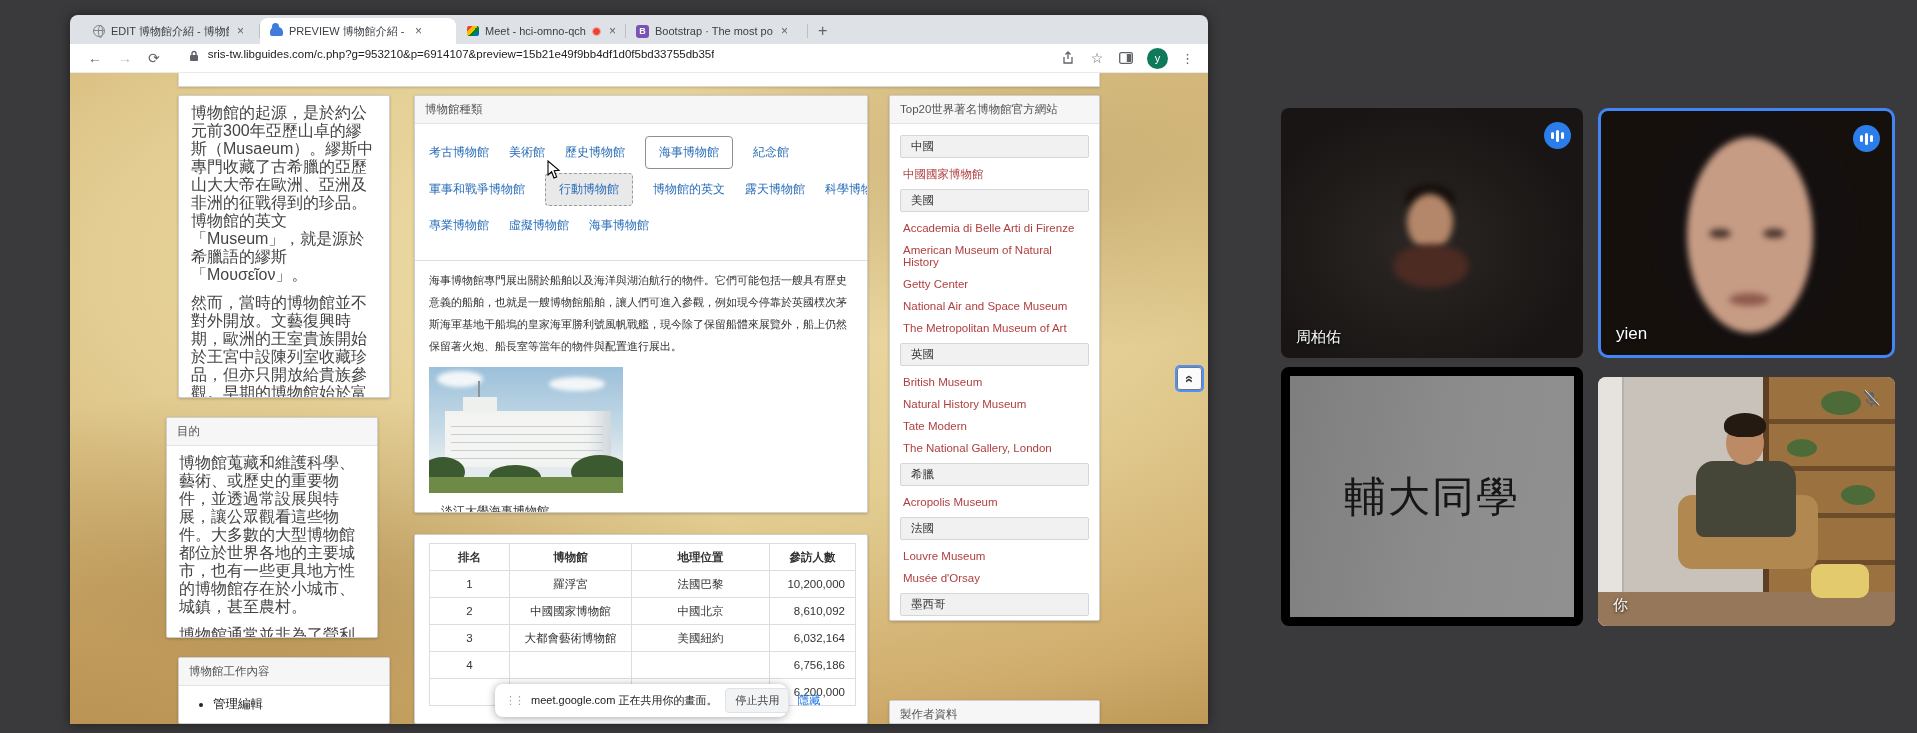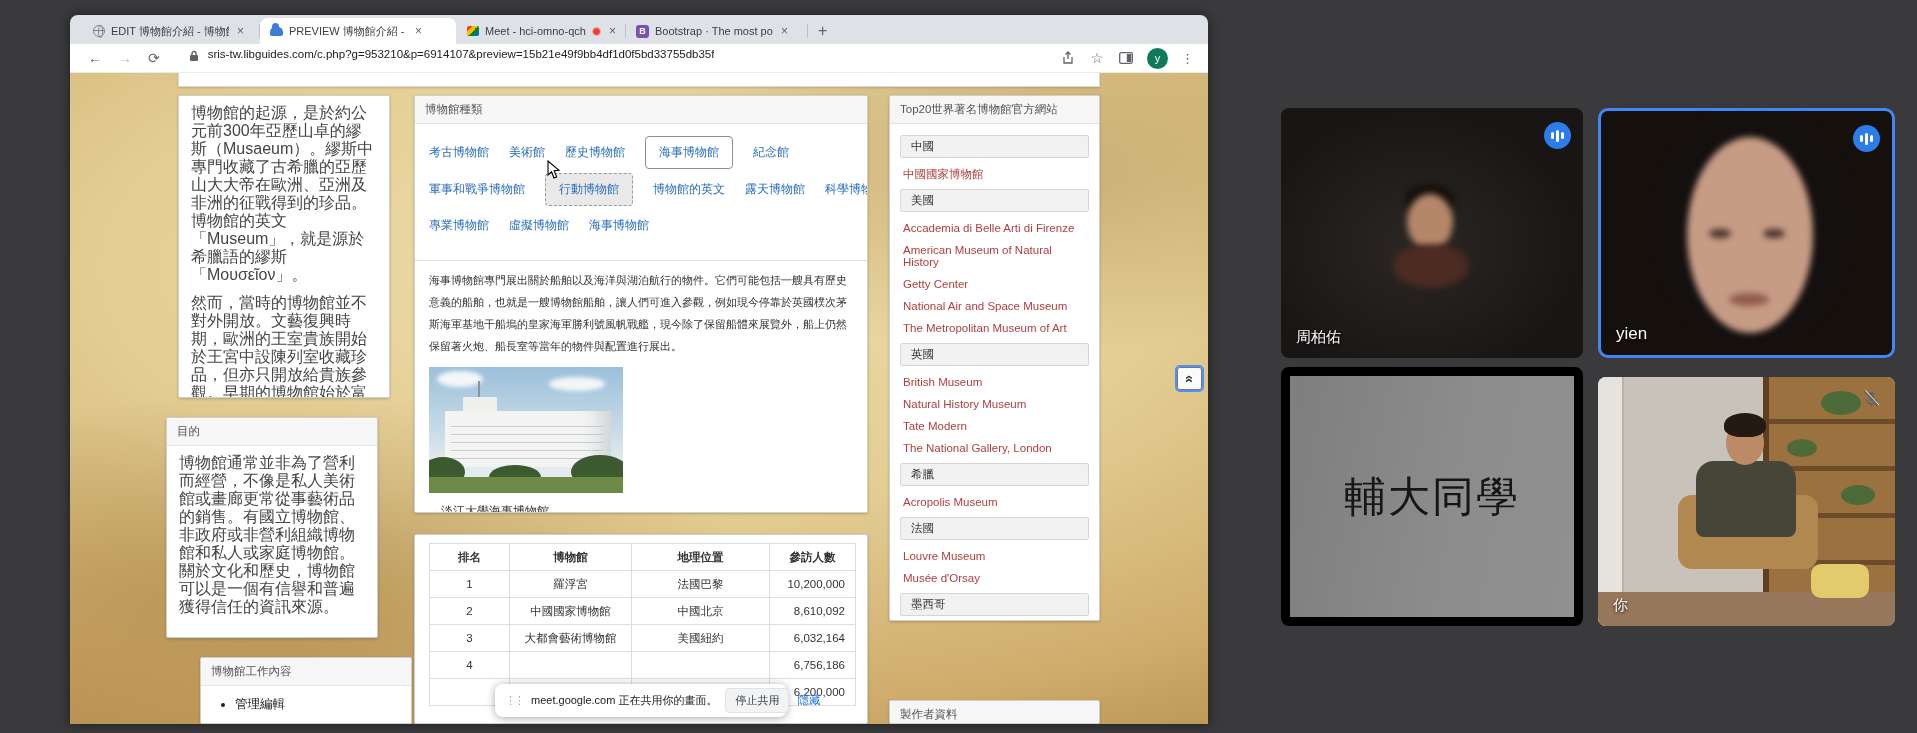--- a/index.html
+++ b/index.html
@@ -59,21 +59,21 @@
            border:1px solid #d8d8d8; border-top:none; box-shadow:0 1px 2px rgba(0,0,0,.15); }
   .box { position:absolute; background:#fff; border:1px solid #cfcfcf; border-radius:2px;
          box-shadow:0 1px 3px rgba(0,0,0,.2); overflow:hidden; }
   .box-h { background:#f6f6f6; border-bottom:1px solid #e3e3e3; padding:6px 10px;
            font-size:11.5px; color:#555; }
   .box-b { padding:8px 12px; font-size:16px; line-height:18px; color:#444; }
   .box-b p + p { margin-top:10px; }
 
   .b-intro   { left:108px; top:22px;  width:212px; height:303px; }
   .b-purpose { left:96px; top:344px; width:212px; height:221px; }
-  .b-work    { left:108px; top:584px; width:212px; height:67px;margin-left:22px; }
+  .b-work    { left:108px; top:584px; width:212px; height:67px; }
   .b-types   { left:344px; top:22px;  width:454px; height:418px; }
   .b-top10   { left:344px; top:461px; width:454px; height:190px; }
   .b-top20   { left:819px; top:22px;  width:211px; height:526px; }
   .b-creator { left:819px; top:627px; width:211px; height:24px; }
 
   .work-list { padding:10px 0 0 34px; font-size:12.5px; color:#222; }
   .work-list li { margin-bottom:4px; }
 
   .cat-rows { padding:8px 14px 16px 14px; border-bottom:1px solid #ddd; }
   .cat-row { display:flex; align-items:center; gap:20px; margin:4px 0; min-height:30px; flex-wrap:nowrap; }
@@ -232,20 +232,21 @@
       <div class="box b-intro">
         <div class="box-b">
           <p>博物館的起源，是於約公元前300年亞歷山卓的繆斯（Musaeum）。繆斯中專門收藏了古希臘的亞歷山大大帝在歐洲、亞洲及非洲的征戰得到的珍品。博物館的英文「Museum」，就是源於希臘語的繆斯「Μουσεῖον」。</p>
           <p>然而，當時的博物館並不對外開放。文藝復興時期，歐洲的王室貴族開始於王宮中設陳列室收藏珍品，但亦只開放給貴族參觀。早期的博物館始於富裕的個人、家庭或藝術機構的私人收藏品，包括稀有或令人好奇的自然物件和文物。這些東西往往擺設在所謂的奇觀房或搜奇櫃。其他大眾接觸這些蒐藏品，往往只有是「有頭有臉的人」才有機會，特別是私人藝術收藏，但這是依據主人及其工作人員的意願而定。</p>
         </div>
       </div>
 
       <div class="box b-purpose">
         <div class="box-h">目的</div>
         <div class="box-b">
+          <p>博物館蒐藏和維護科學、藝術、或歷史的重要物件，並透過常設展與特展，讓公眾觀看這些物件。大多數的大型博物館都位於世界各地的主要城市，也有一些更具地方性的博物館存在於小城市、城鎮，甚至農村。</p>
           <p>博物館通常並非為了營利而經營，不像是私人美術館或畫廊更常從事藝術品的銷售。有國立博物館、非政府或非營利組織博物館和私人或家庭博物館。關於文化和歷史，博物館可以是一個有信譽和普遍獲得信任的資訊來源。</p>
         </div>
       </div>
 
       <div class="box b-work">
         <div class="box-h">博物館工作內容</div>
         <ul class="work-list">
           <li>管理編輯</li>
         </ul>
       </div>

